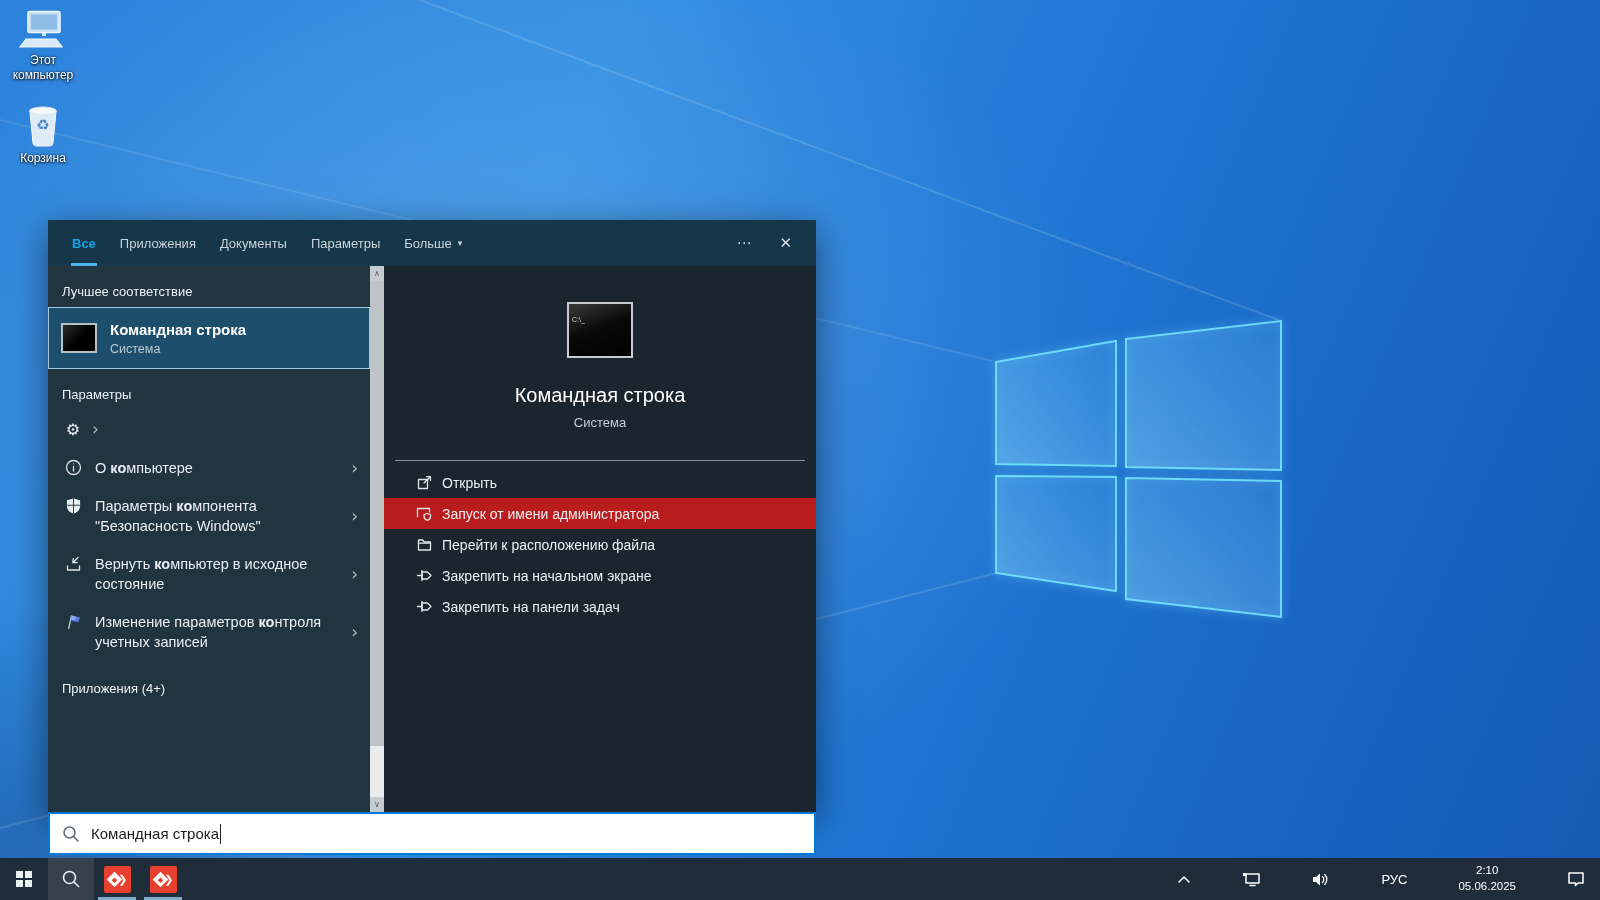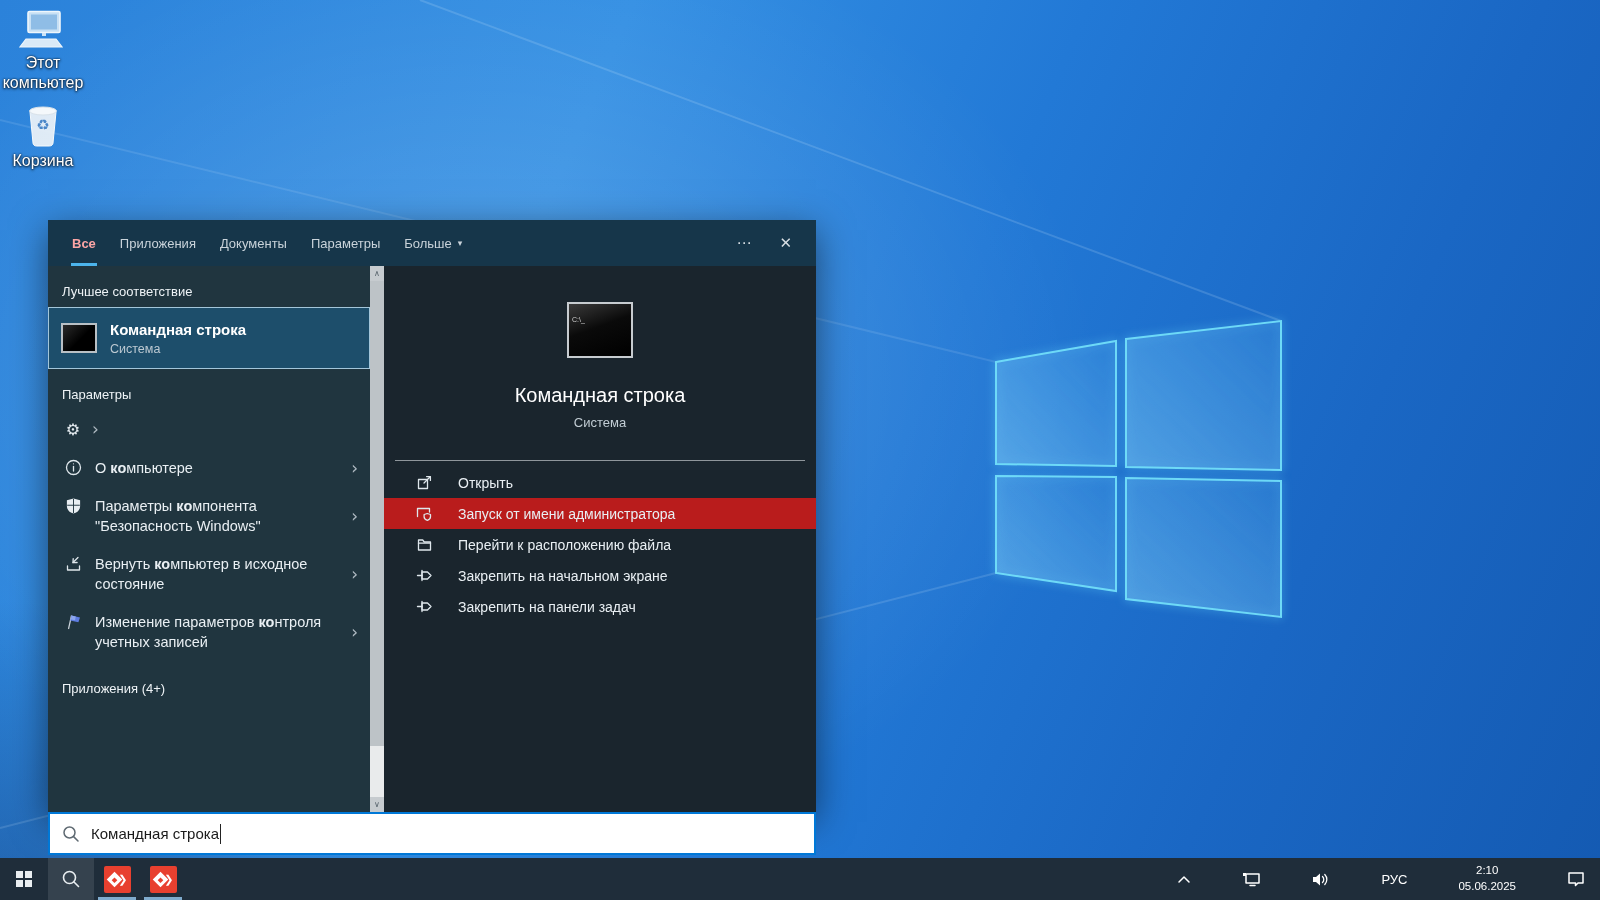--- a/index.html
+++ b/index.html
@@ -22,42 +22,42 @@
     stroke:#72def9;stroke-width:2;stroke-opacity:.95;
     filter:drop-shadow(0 0 5px rgba(110,225,255,.65));
   }
   .ray{stroke:#dff2ff;stroke-width:2;}
   
   .desktop-icon{
     position:absolute;width:86px;display:flex;flex-direction:column;align-items:center;
     cursor:default;
   }
   .desktop-icon .dlabel{
-    margin-top:3px;font-size:16px;color:#fff;text-align:center;line-height:1.25;
+    margin-top:3px;font-size:12px;color:#fff;text-align:center;line-height:1.25;
     text-shadow:0 1px 3px rgba(0,0,0,.95),0 0 2px rgba(0,0,0,.8);
   }
   .bin-wrap{position:relative;width:40px;height:48px;}
   .recycle-glyph{
     position:absolute;left:50%;top:52%;transform:translate(-50%,-50%);
     font-family:"DejaVu Sans",sans-serif;font-size:15px;color:#4a86c8;
   }
   
   .flyout{
     position:absolute;left:48px;top:220px;width:768px;height:592px;
     display:flex;flex-direction:column;box-shadow:0 10px 34px rgba(0,0,0,.5);
   }
   .tabbar{
     height:46px;background:#16364a;display:flex;align-items:stretch;
     padding:0 10px 0 12px;flex:none;
   }
   .tab{
     position:relative;display:flex;align-items:center;padding:0 12px;
     font-size:13px;color:#c9d3da;cursor:pointer;white-space:nowrap;
   }
-  .tab.selected{color:#fca5a5;font-weight:700;}
+  .tab.selected{color:#0ea5e9;font-weight:700;}
   .tab.selected::after{
     content:"";position:absolute;left:11px;right:11px;bottom:0;height:3px;background:#4cb4ec;
   }
   .tab .dd{font-size:9px;margin-left:6px;color:#c9d3da;}
   .tabbar-spacer{flex:1;}
   .tab-tool{
     display:flex;align-items:center;padding:0 14px;color:#d7dee3;font-size:15px;cursor:pointer;
   }
   .flyout-body{flex:1;display:flex;min-height:0;}
   
@@ -128,21 +128,21 @@
   .prev-title{margin-top:26px;font-size:20px;color:#fff;}
   .prev-sub{margin-top:8px;font-size:13px;color:#c2cdd4;}
   .divider{
     flex:none;border-top:1px solid #8f969b;margin:30px 11px 6px 11px;
   }
   .action-row{
     flex:none;height:31px;display:flex;align-items:center;padding-left:30px;cursor:pointer;
   }
   .action-row.highlighted{background:#b91c1c;}
   .action-row .aic{width:20px;flex:none;display:flex;align-items:center;justify-content:center;}
-  .action-row .albl{margin-left:24px;font-size:14px;color:#e9eff3;}
+  .action-row .albl{margin-left:8px;font-size:14px;color:#e9eff3;}
   
   .searchbox{
     position:absolute;left:48px;top:812px;width:768px;height:43px;box-sizing:border-box;
     background:#fff;border:2px solid #0078d7;display:flex;align-items:center;
     padding:0 10px 0 12px;cursor:text;
   }
   .searchbox .stext{font-size:15px;color:#1b1b1b;margin-left:11px;}
   .caret{width:1.5px;height:20px;background:#222;margin-left:1px;}
   
   .taskbar{

